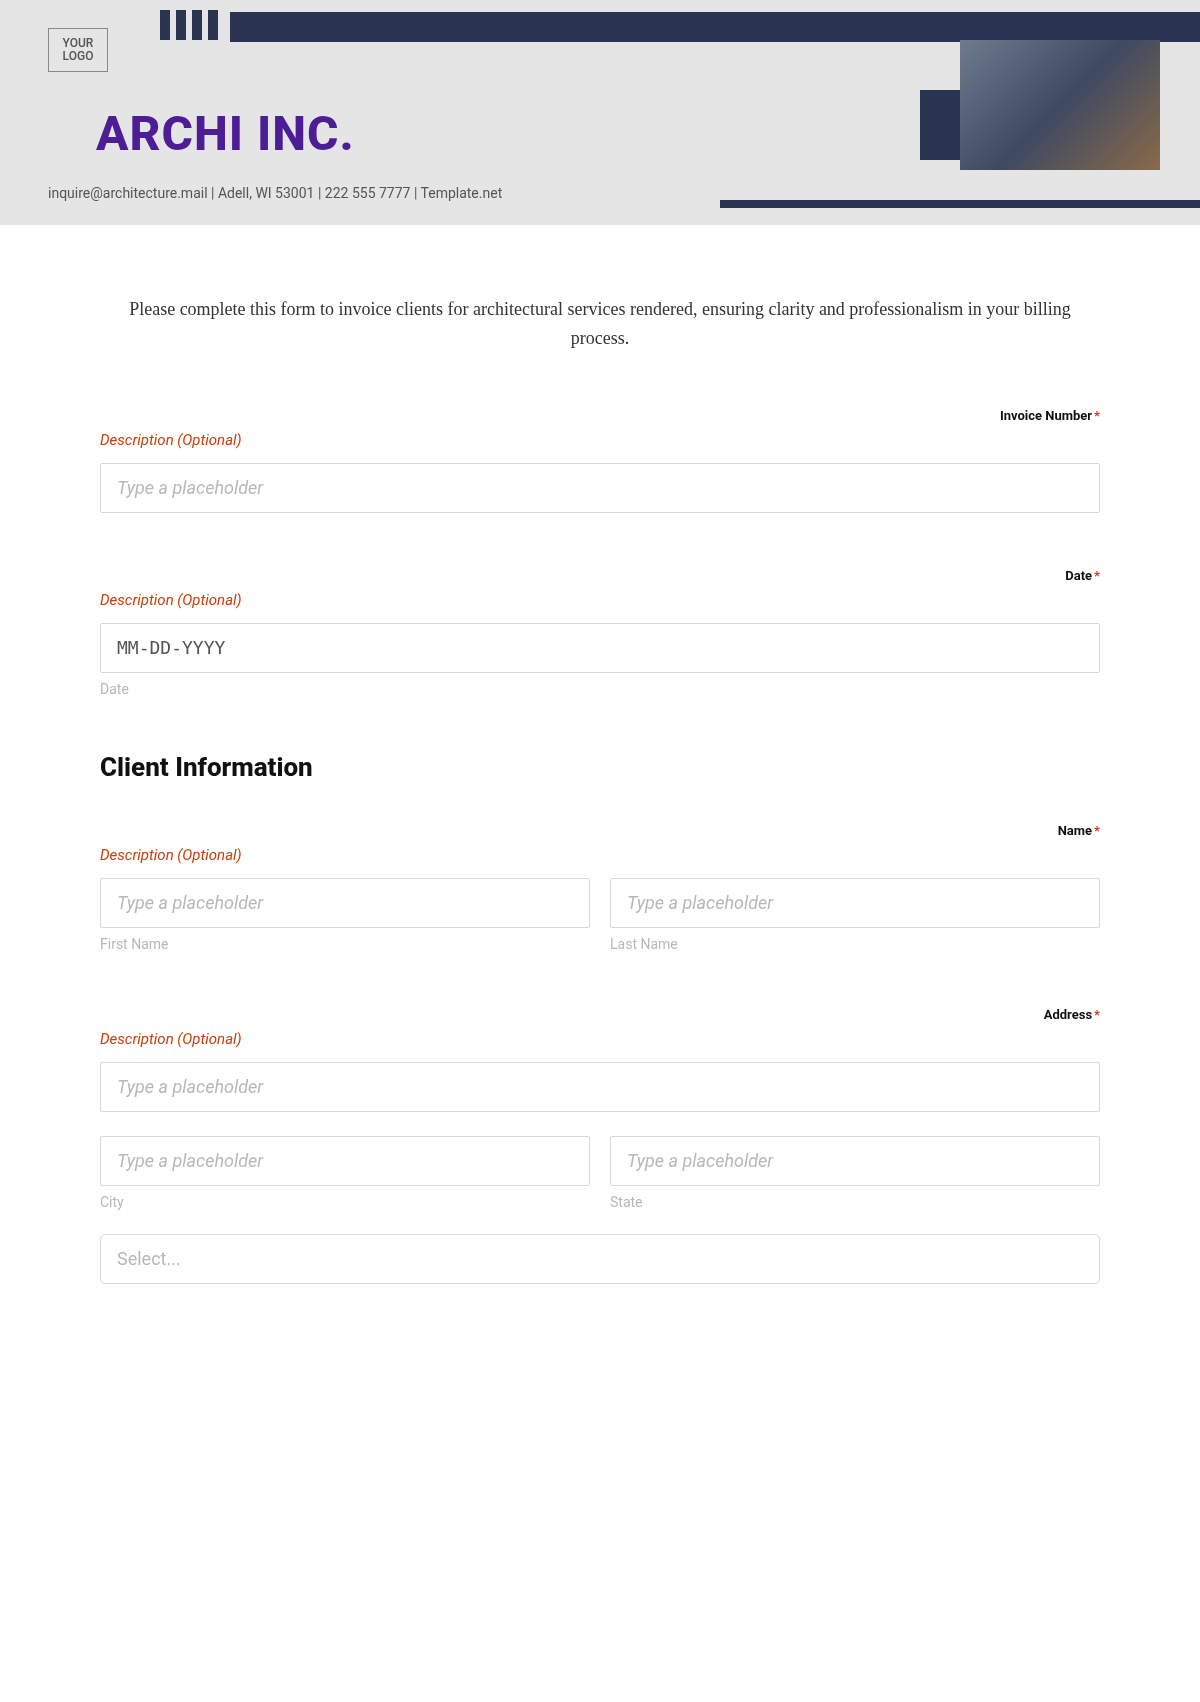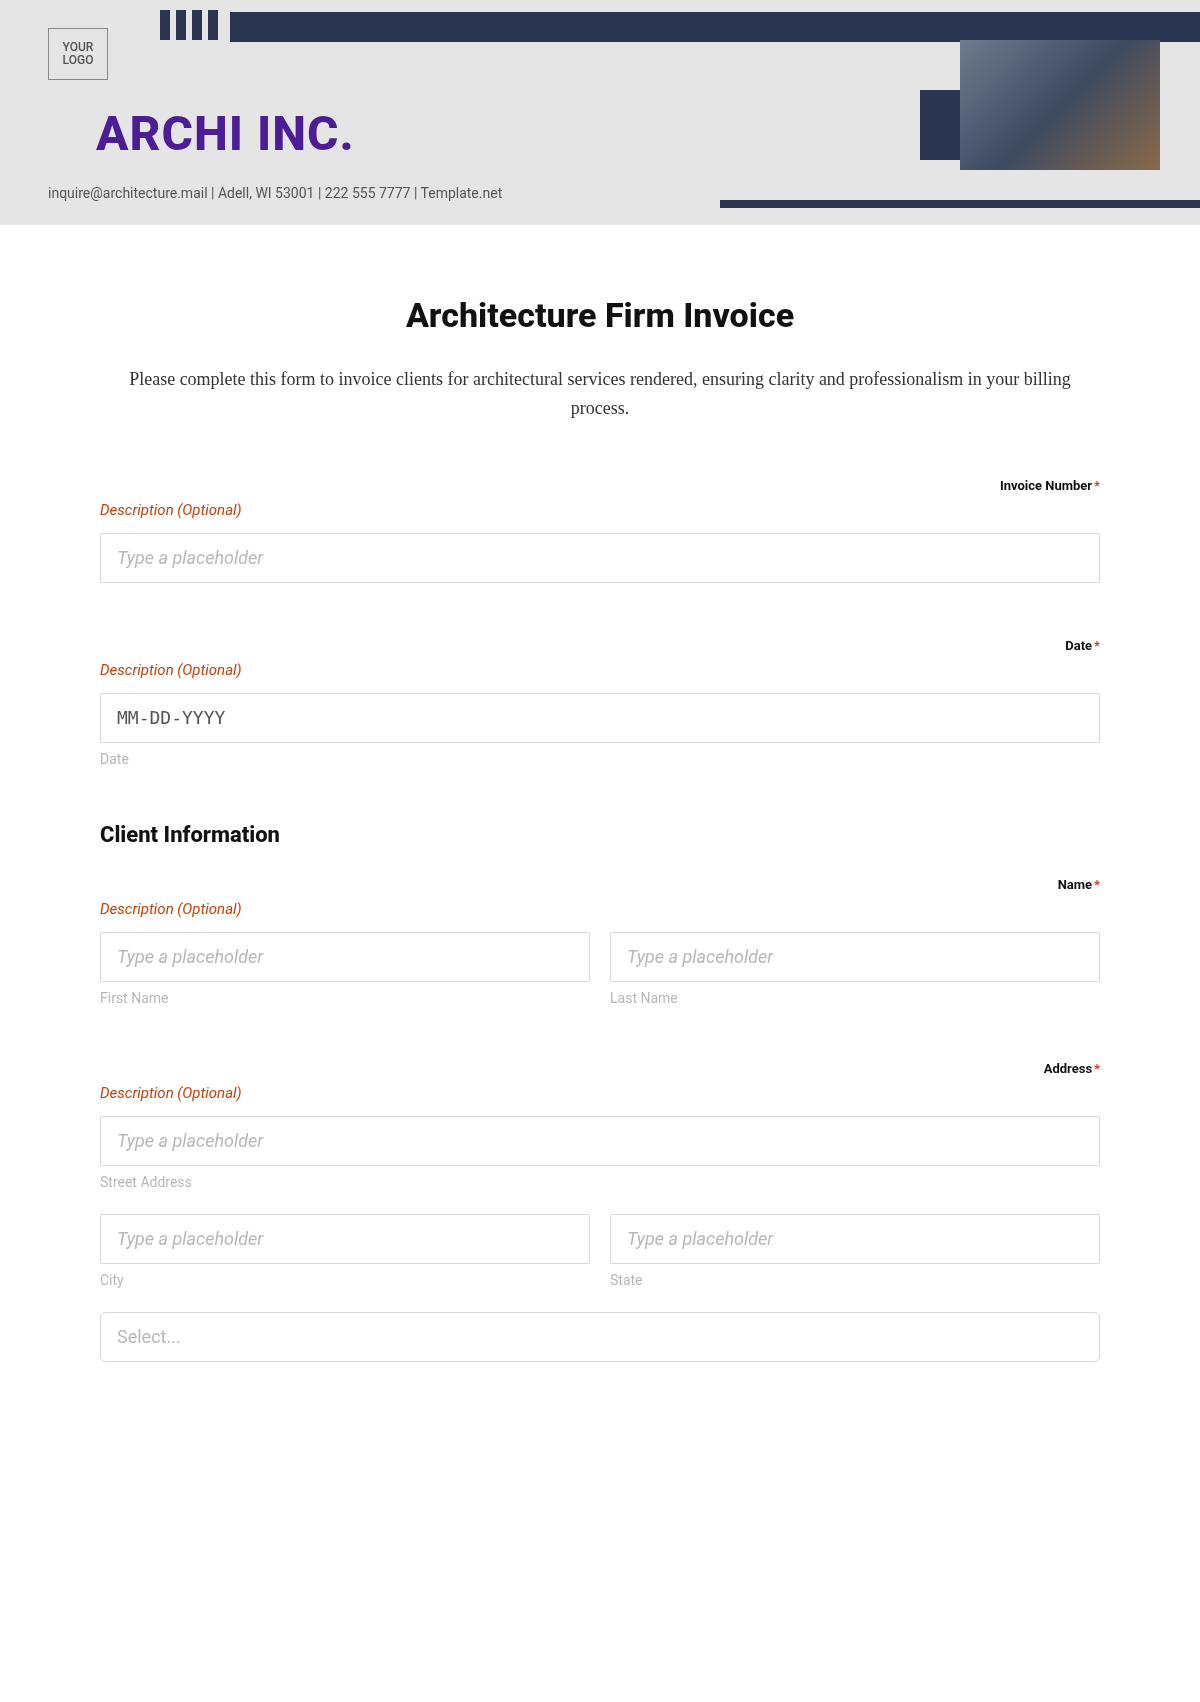--- a/index.html
+++ b/index.html
@@ -14,21 +14,21 @@
     background: #e5e5e5;
     position: relative;
     height: 225px;
     overflow: visible;
   }
   .logo-box {
     position: absolute;
     top: 28px;
     left: 48px;
     width: 60px;
-    height: 52px;
+    height: 44px;
     border: 1px solid #888;
     display: flex;
     align-items: center;
     justify-content: center;
     font-size: 12px;
     color: #555;
     text-align: center;
     line-height: 1.1;
     font-weight: 500;
     background: #e5e5e5;
@@ -146,24 +146,24 @@
     font-size: 14px;
     color: #b8b8b8;
     margin-top: 8px;
   }
   .row2 {
     display: flex;
     gap: 20px;
   }
   .col { flex: 1; }
   .section-heading {
-    font-size: 22px;
+    font-size: 26px;
     font-weight: 800;
     color: #111;
-    margin-bottom: 30px;
+    margin-bottom: 41px;
   }
   .address-block .sub-row { margin-bottom: 24px; }
   .select {
     width: 100%;
     height: 50px;
     border: 1px solid #d8d8d8;
     border-radius: 5px;
     padding: 0 16px;
     font-size: 18px;
     color: #b8b8b8;
@@ -186,21 +186,20 @@
   </div>
   <div class="top-band"></div>
   <div class="photo-back"></div>
   <div class="photo-wrap"></div>
   <div class="bottom-band"></div>
   <div class="company">ARCHI INC.</div>
   <div class="contact">inquire@architecture.mail | Adell, WI 53001 | 222 555 7777 | Template.net</div>
 </div>
 
 <div class="form-area">
-  <h1 class="form-title">Architecture Firm Invoice</h1>
   <p class="form-intro">Please complete this form to invoice clients for architectural services rendered, ensuring clarity and professionalism in your billing process.</p>
 
   <div class="field-group">
     <div class="field-label">
       <span>Invoice Number</span><span class="required">*</span>
     </div>
     <div class="field-desc">Description (Optional)</div>
     <input class="input" type="text" placeholder="Type a placeholder" style="">
   </div>
 
@@ -233,21 +232,20 @@
   </div>
 
   <div class="field-group address-block">
     <div class="field-label">
       <span>Address</span><span class="required">*</span>
     </div>
     <div class="field-desc">Description (Optional)</div>
 
     <div class="sub-row">
       <input class="input" type="text" placeholder="Type a placeholder" style="">
-      <div class="sublabel">Street Address</div>
     </div>
 
     <div class="sub-row row2">
       <div class="col">
         <input class="input" type="text" placeholder="Type a placeholder" style="">
         <div class="sublabel">City</div>
       </div>
       <div class="col">
         <input class="input" type="text" placeholder="Type a placeholder" style="">
         <div class="sublabel">State</div>

